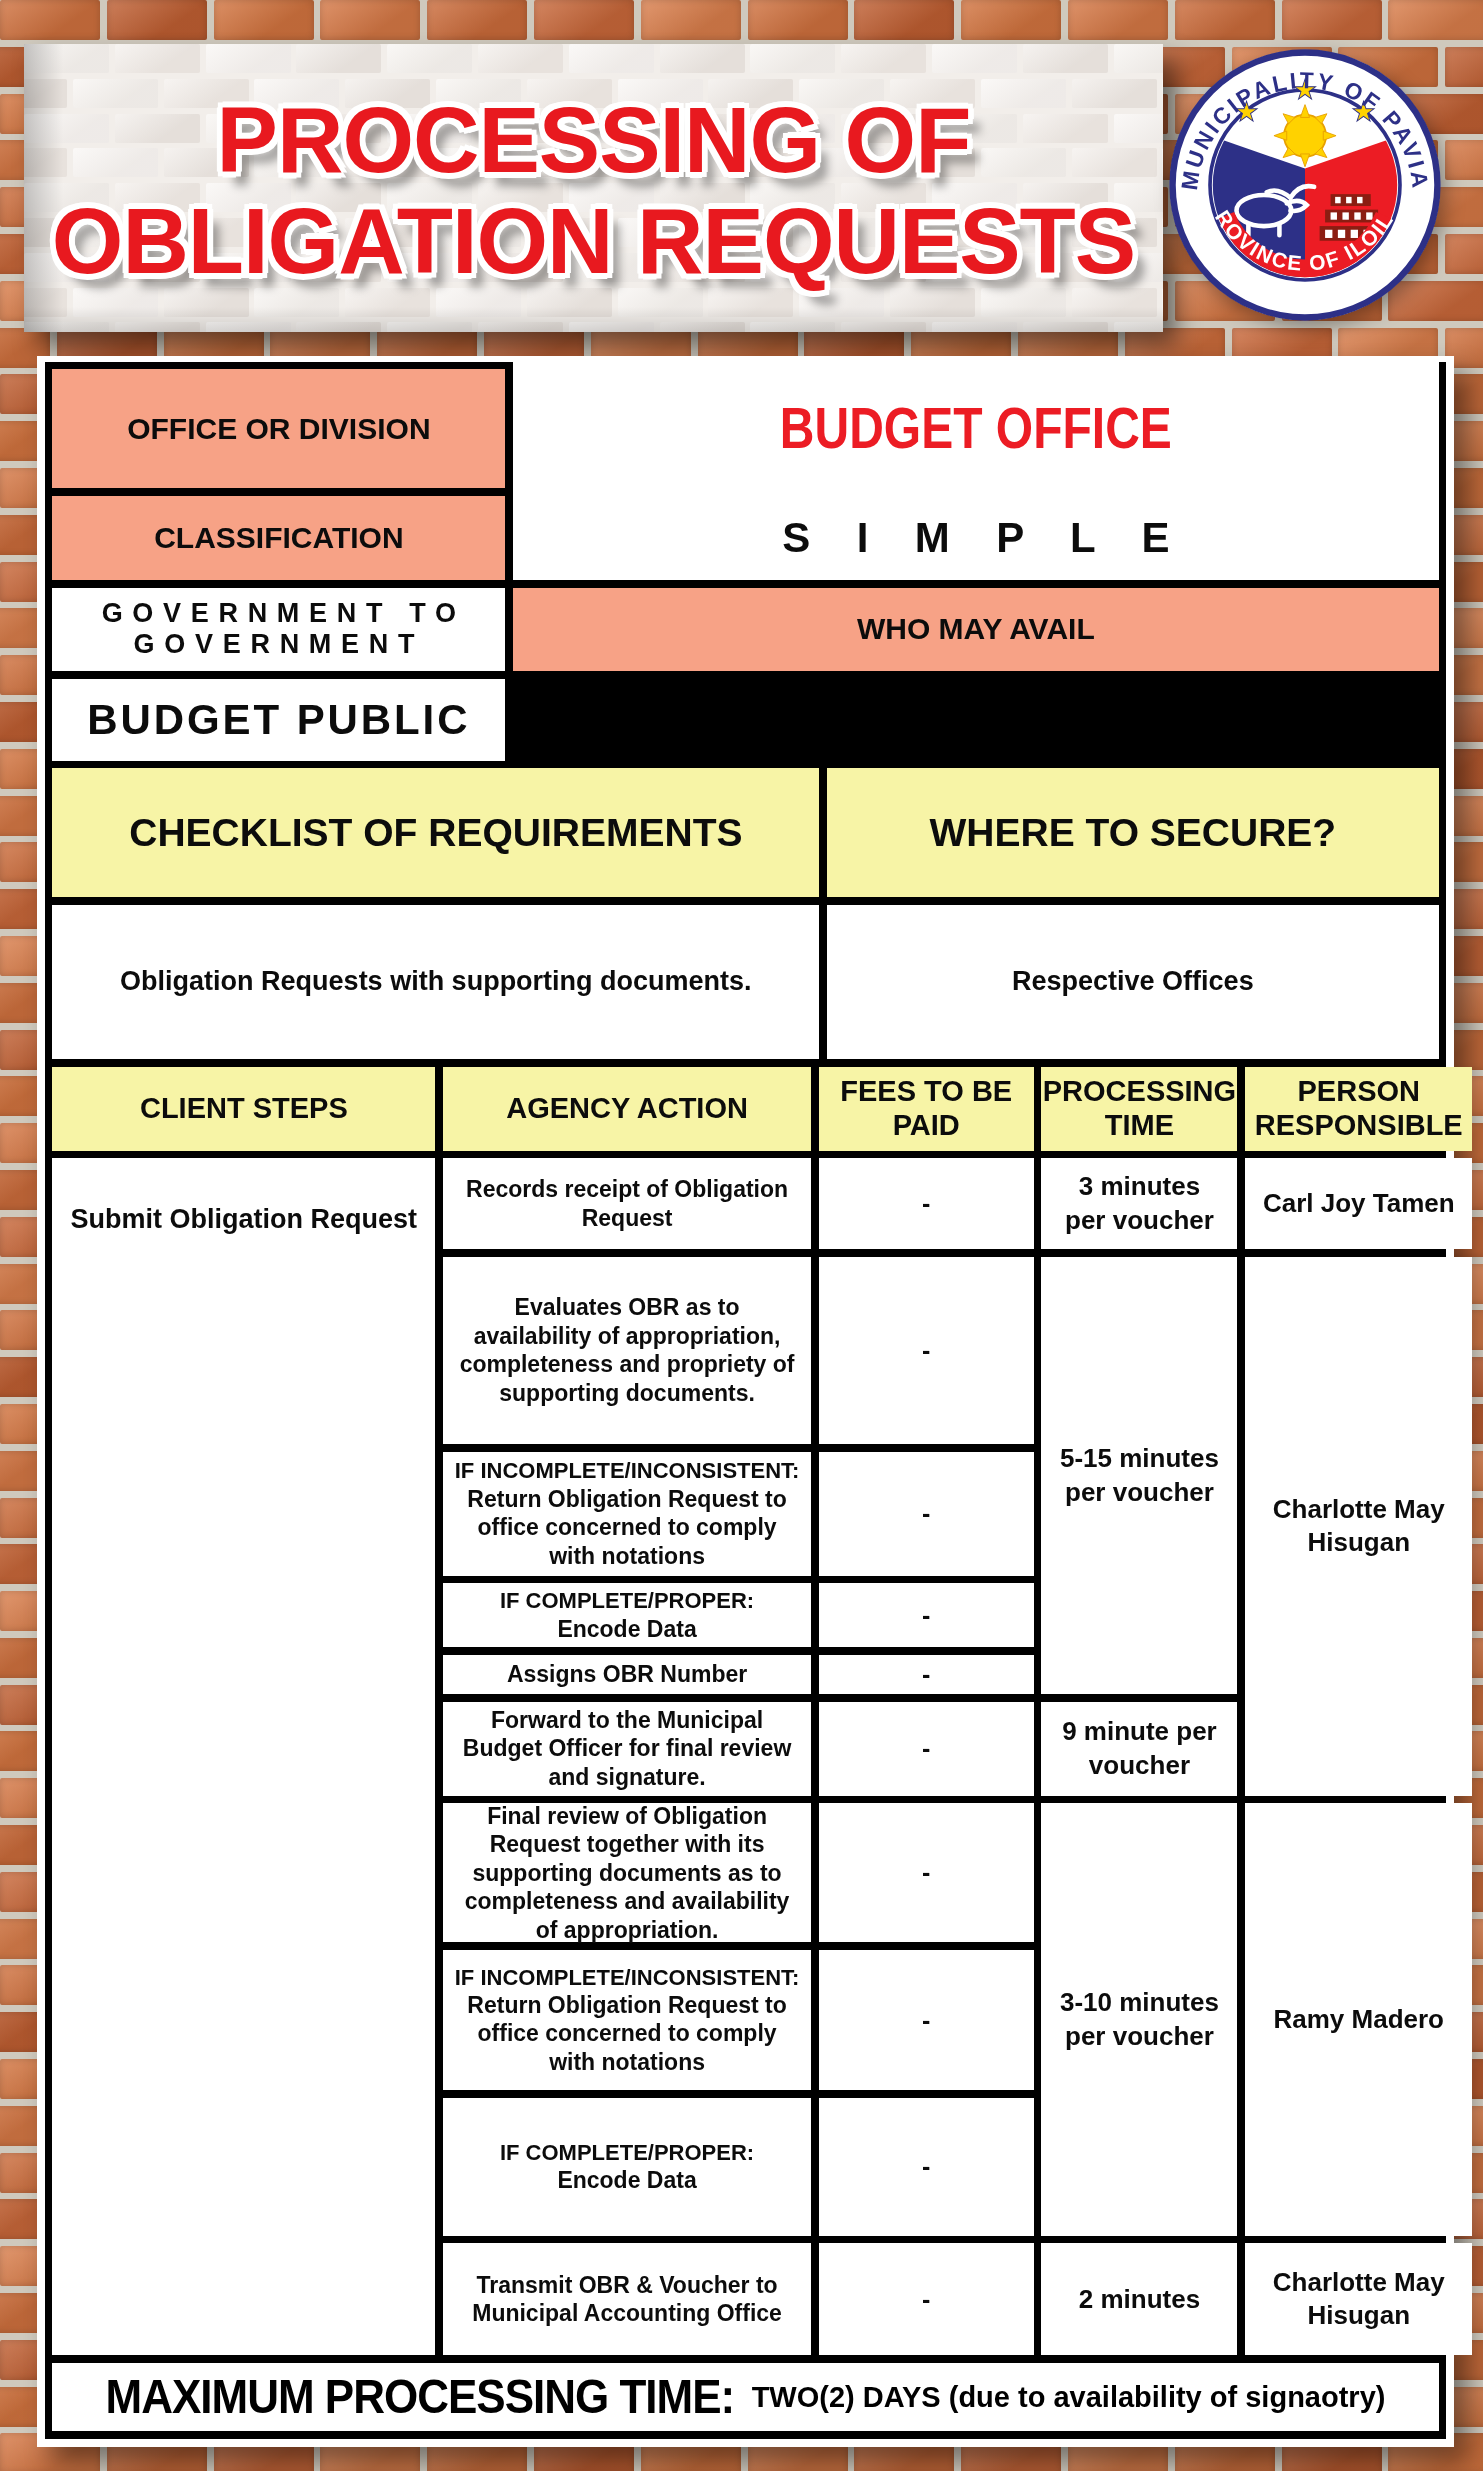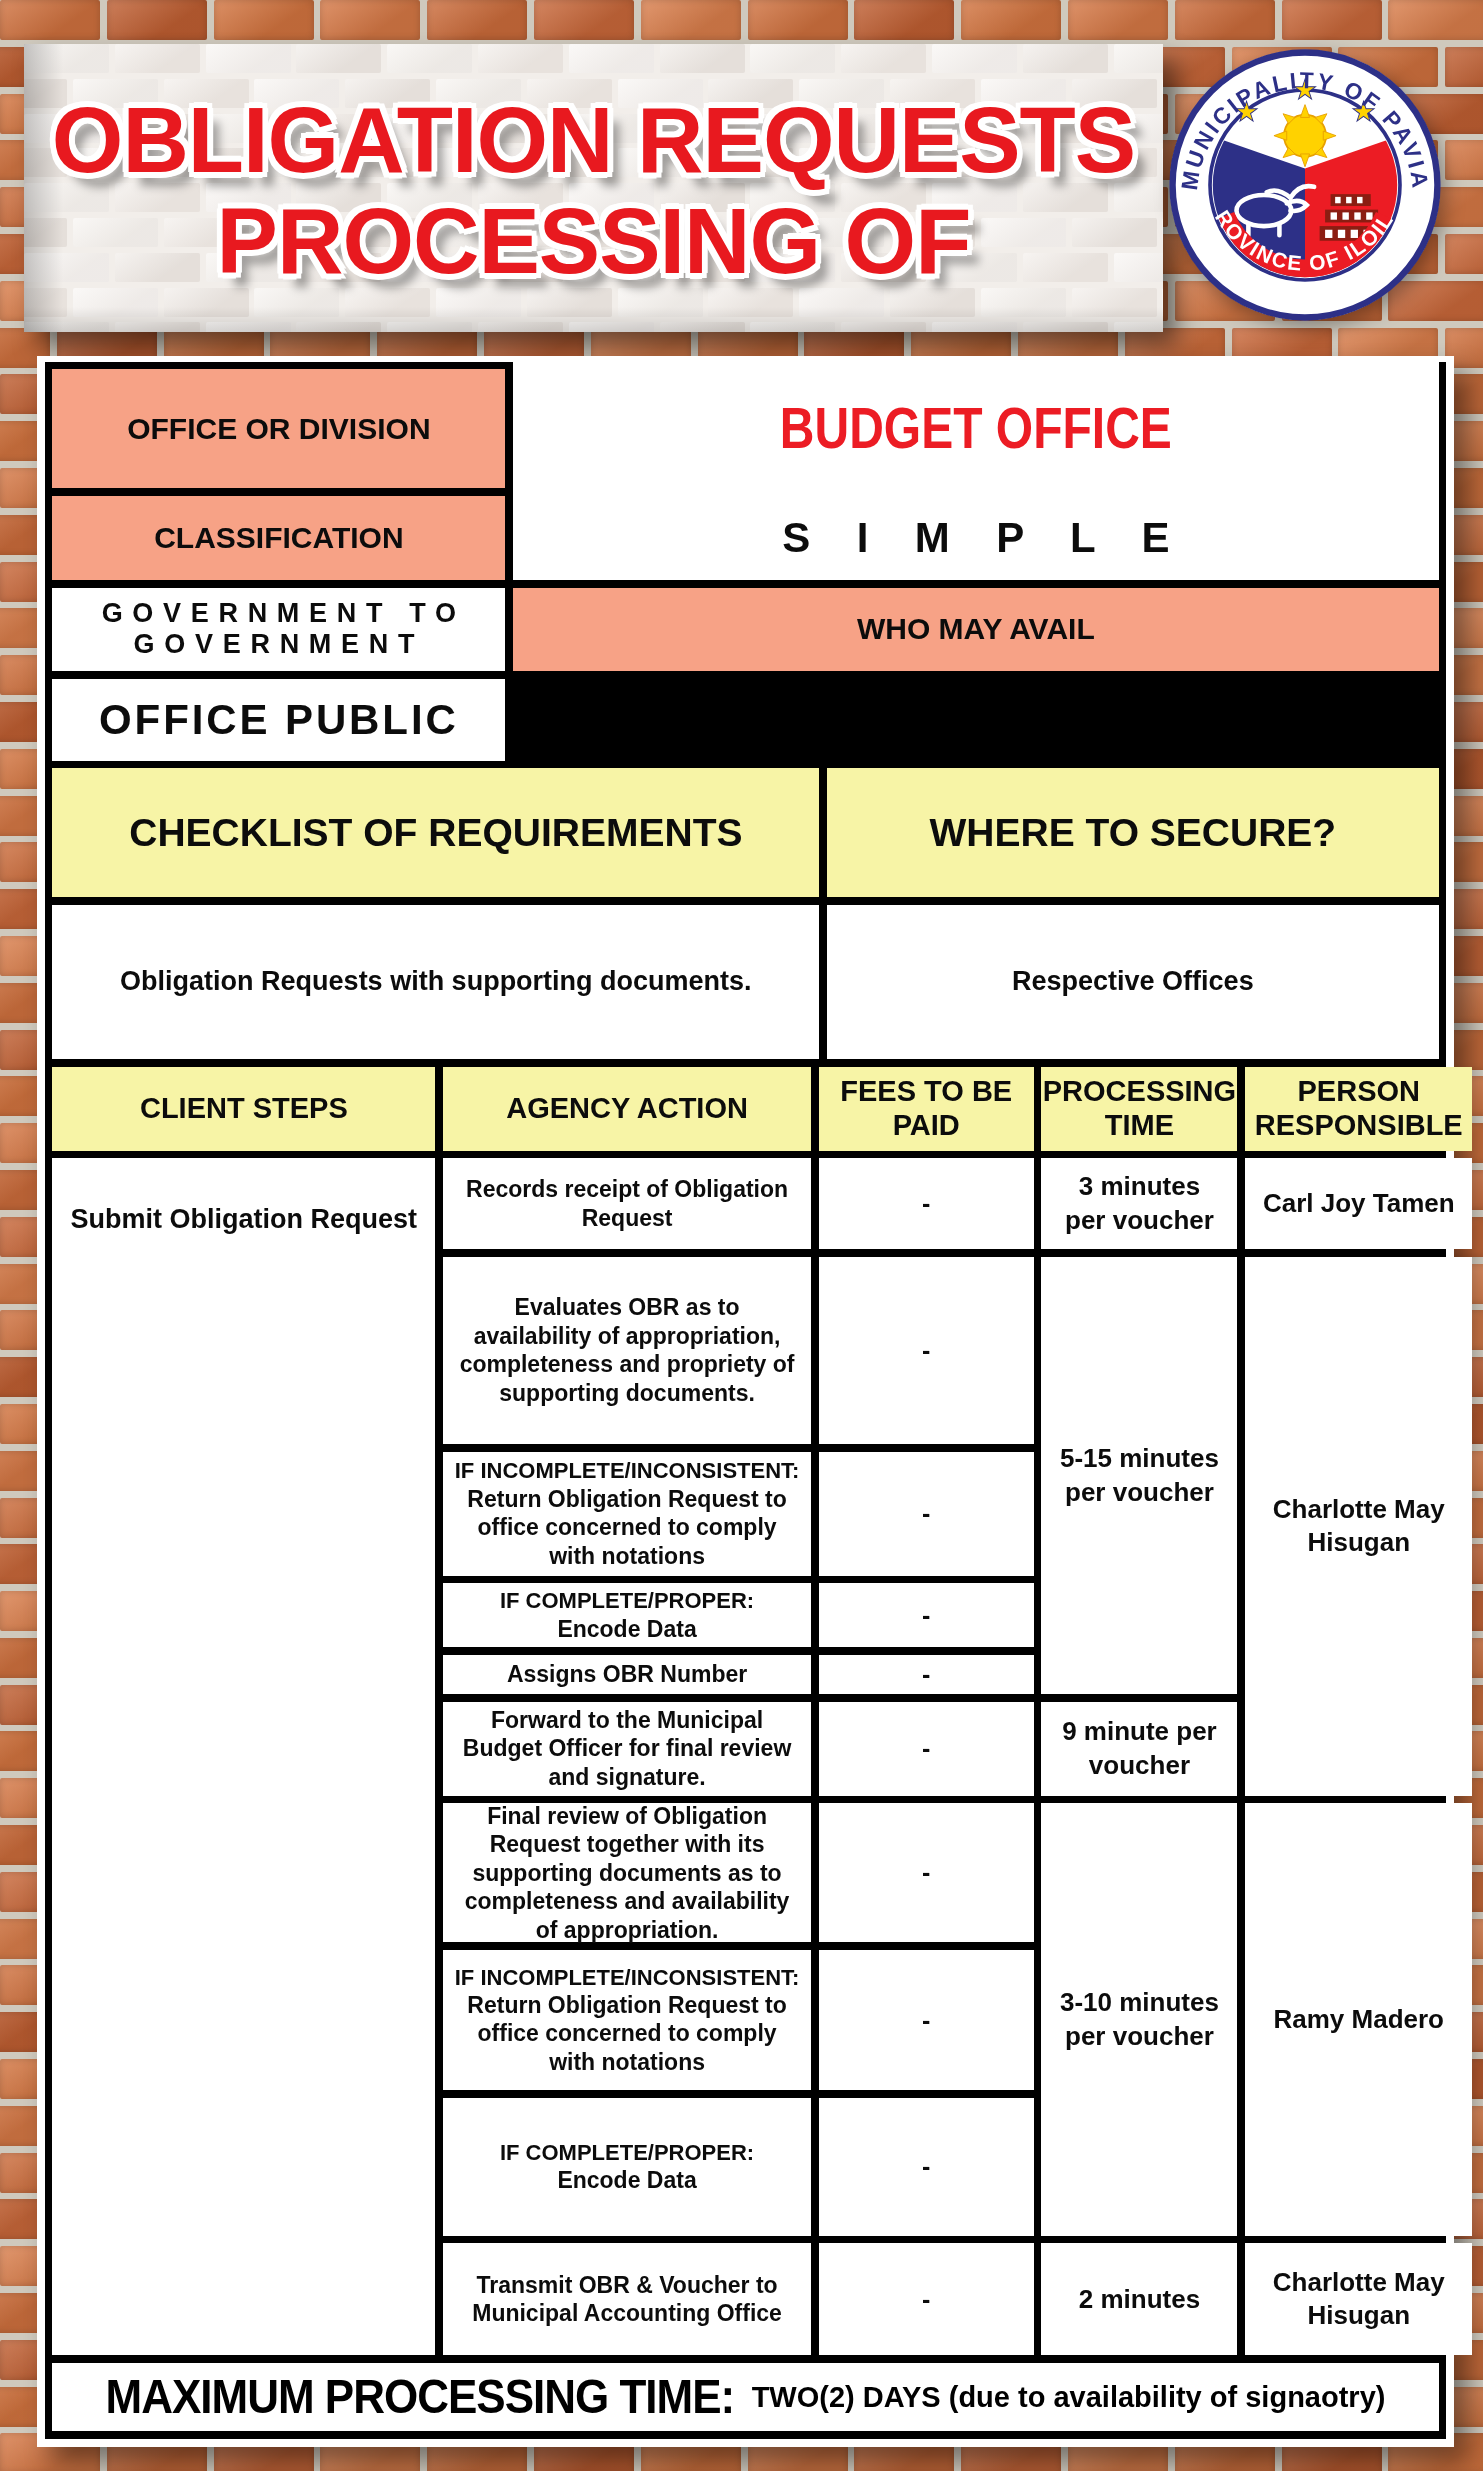--- a/index.html
+++ b/index.html
@@ -1113,22 +1113,22 @@
         <span class="brick" style="width: 85px; background-color: rgb(236, 230, 225); height: 29px; margin-right: 5.8px;"></span>
         <span class="brick" style="width: 85px; background-color: rgb(244, 240, 236); height: 29px; margin-right: 5.8px;"></span>
         <span class="brick" style="width: 85px; background-color: rgb(239, 233, 228); height: 29px; margin-right: 5.8px;"></span>
         <span class="brick" style="width: 85px; background-color: rgb(246, 242, 239); height: 29px; margin-right: 5.8px;"></span>
         <span class="brick" style="width: 85px; background-color: rgb(236, 230, 225); height: 29px; margin-right: 5.8px;"></span>
         <span class="brick" style="width: 85px; background-color: rgb(244, 240, 236); height: 29px; margin-right: 5.8px;"></span>
       </div>
     </div>
   <div class="shade"></div>
   <div class="banner-title">
+    <div>PROCESSING OF</div>
     <div>OBLIGATION REQUESTS</div>
-    <div>PROCESSING OF</div>
   </div>
 </div>
 
 <svg class="seal" viewBox="0 0 300 300">
   <circle cx="150" cy="150" r="148" fill="#ffffff"></circle>
   <circle cx="150" cy="150" r="145" fill="none" stroke="#2d3087" stroke-width="7"></circle>
   <circle cx="150" cy="150" r="104" fill="#ffffff" stroke="#2d3087" stroke-width="4"></circle>
   <defs>
     <path id="arcTop" d="M 32,162 A 118,118 0 0 1 268,162"></path>
     <path id="arcBottom" d="M 48,178 A 112,112 0 0 0 252,178"></path>
@@ -1200,21 +1200,21 @@
 <div class="sheet">
   <div class="board">
 
     <div class="sec sec-info">
       <div class="cell salmon info-label">OFFICE OR DIVISION</div>
       <div class="cell v-budget">BUDGET OFFICE</div>
       <div class="cell salmon info-label">CLASSIFICATION</div>
       <div class="cell v-simple">S I M P L E</div>
       <div class="cell v-g2g">GOVERNMENT TO GOVERNMENT</div>
       <div class="cell salmon info-label">WHO MAY AVAIL</div>
-      <div class="cell v-public">OFFICE PUBLIC</div>
+      <div class="cell v-public">BUDGET PUBLIC</div>
     </div>
 
     <div class="sec sec-check">
       <div class="cell yellow check-head">CHECKLIST OF REQUIREMENTS</div>
       <div class="cell yellow check-head">WHERE TO SECURE?</div>
       <div class="cell check-body">Obligation Requests with supporting documents.</div>
       <div class="cell check-body">Respective Offices</div>
     </div>
 
     <div class="sec sec-proc">

